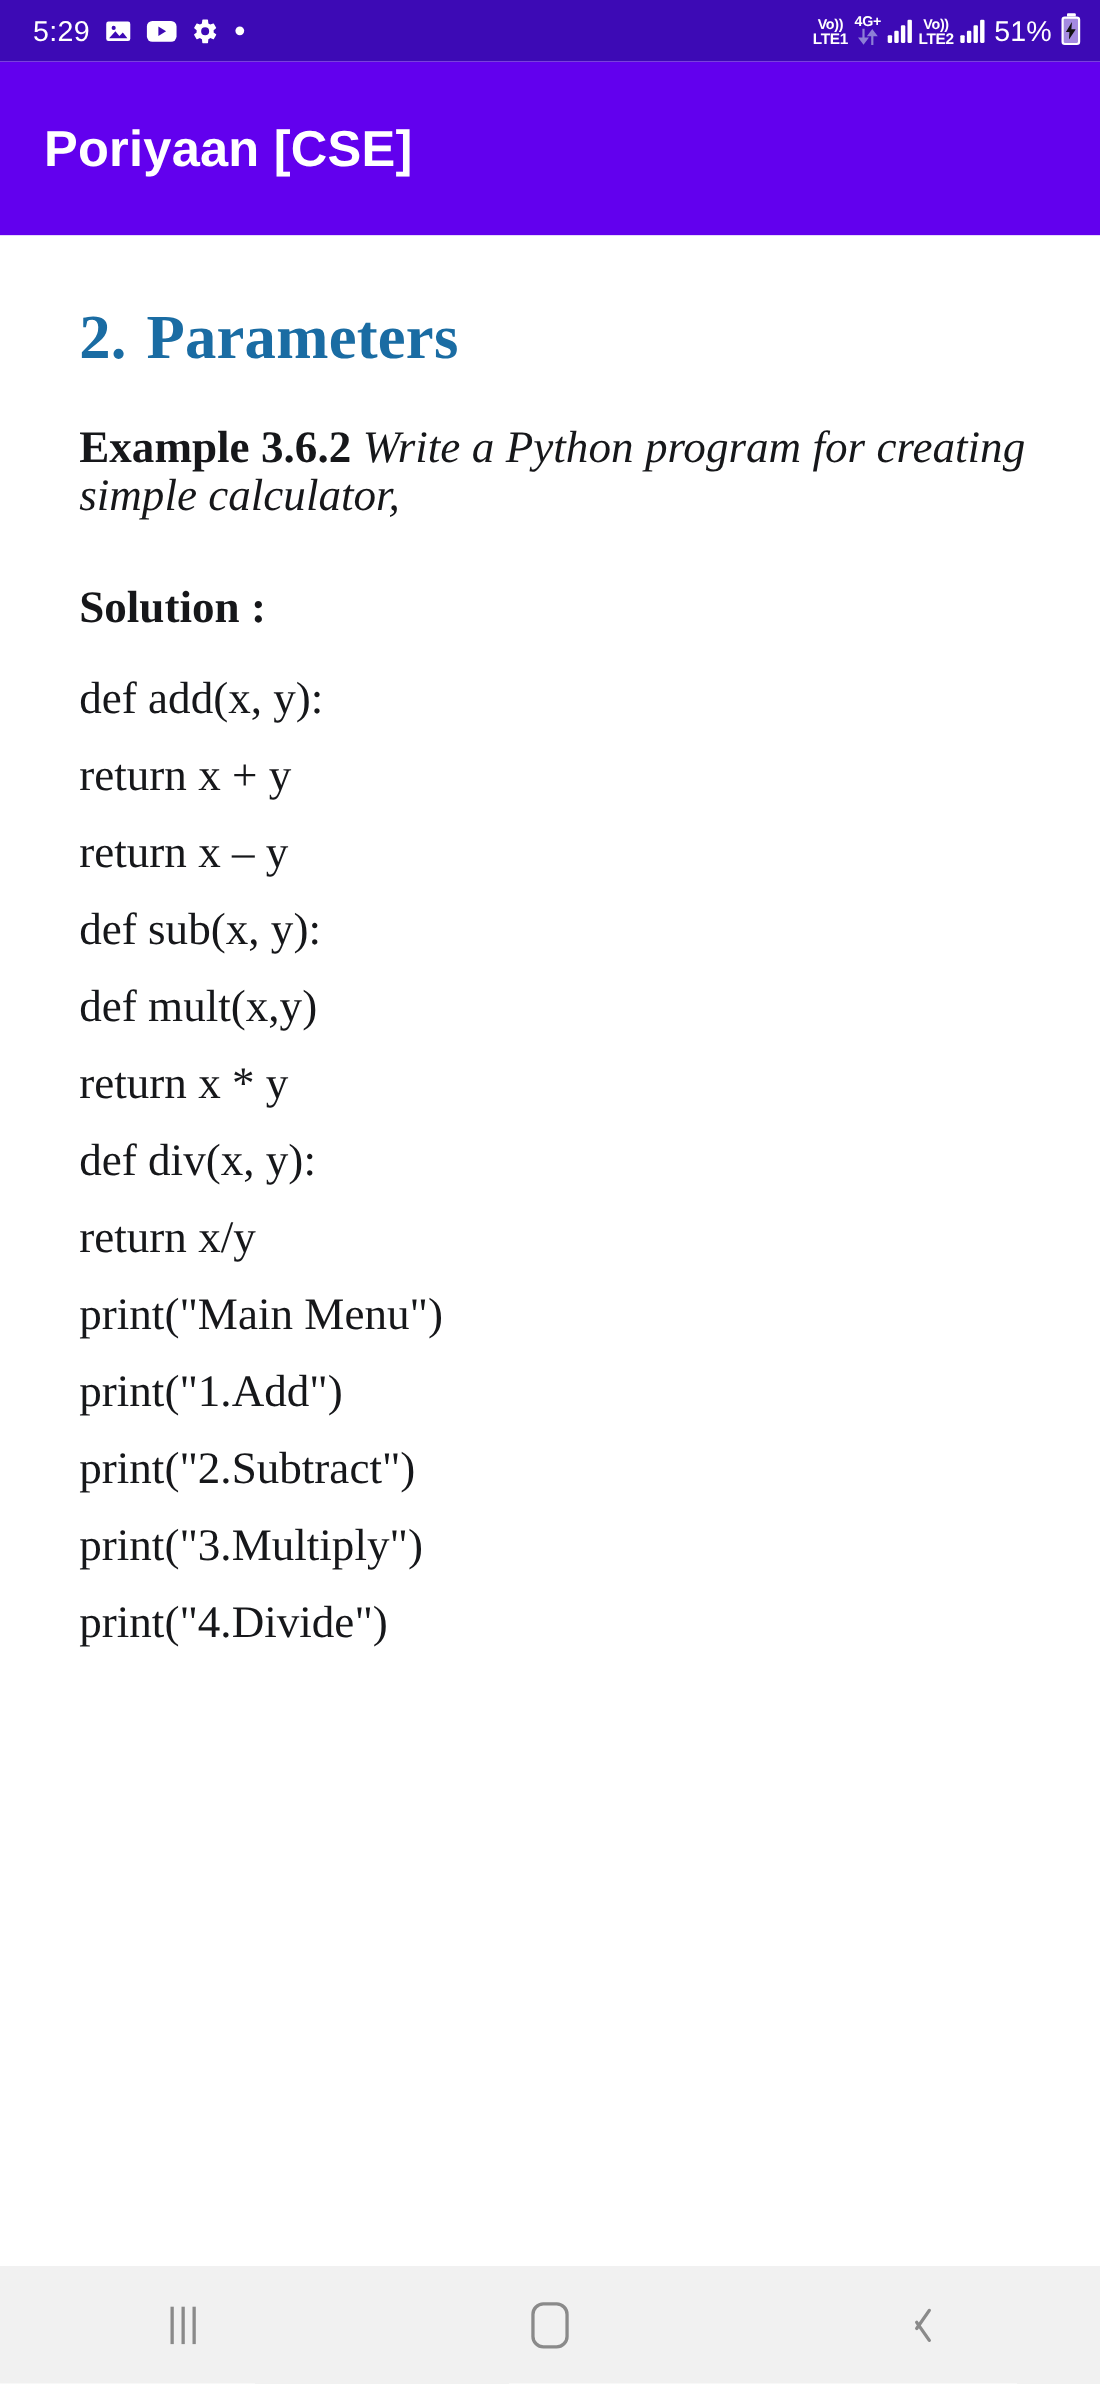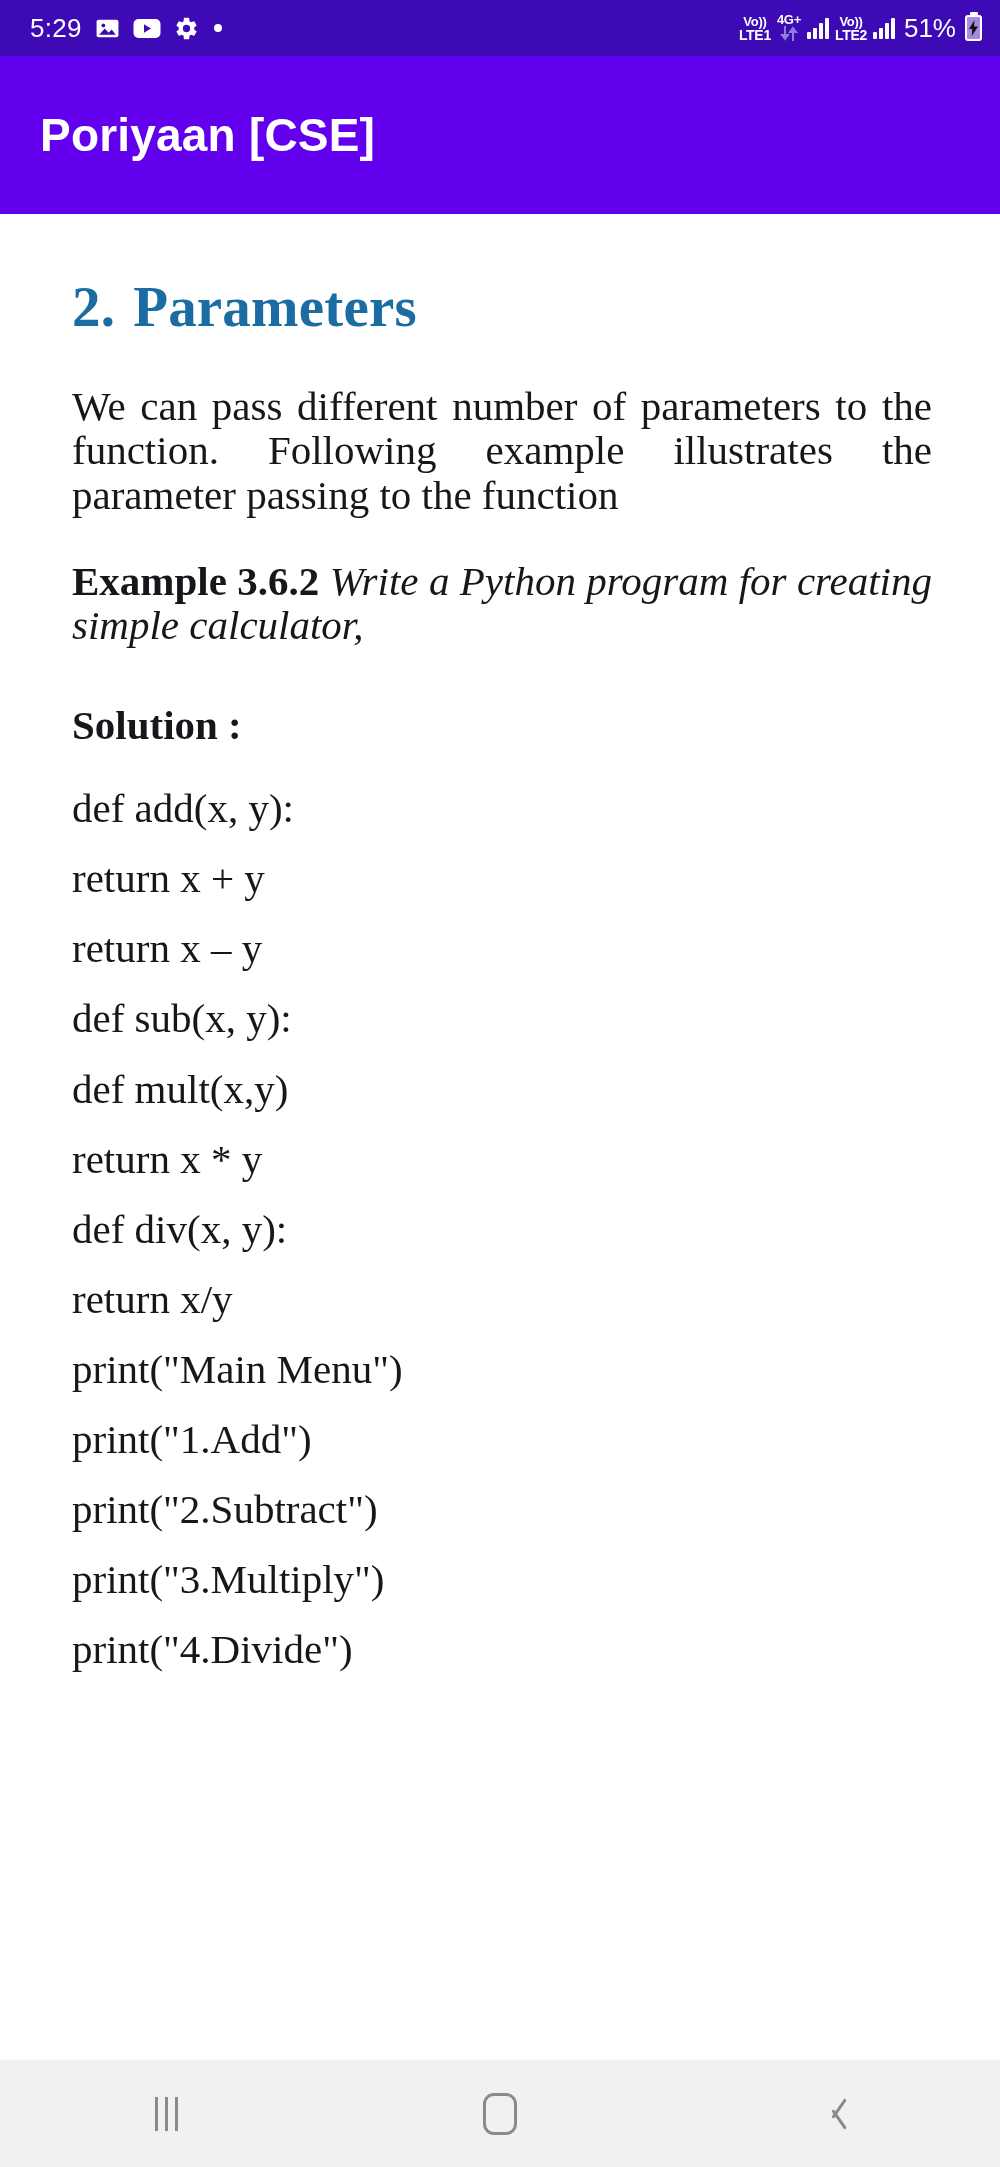--- a/index.html
+++ b/index.html
@@ -203,21 +203,20 @@
   <div class="app-bar">
     <span class="app-title">Poriyaan [CSE]</span>
   </div>
 
   <div class="content">
 
     <div class="section-heading">
       <span class="num">2.</span><span>Parameters</span>
     </div>
 
-    <p class="para">We can pass different number of parameters to the function. Following example illustrates the parameter passing to the function</p>
 
     <p class="example-line">
       <b>Example 3.6.2</b>
       <i>Write a Python program for creating simple calculator,</i>
     </p>
 
     <div class="solution">Solution :</div>
 
     <div class="code-line">def add(x, y):</div>
     <div class="code-line">return x + y</div>

